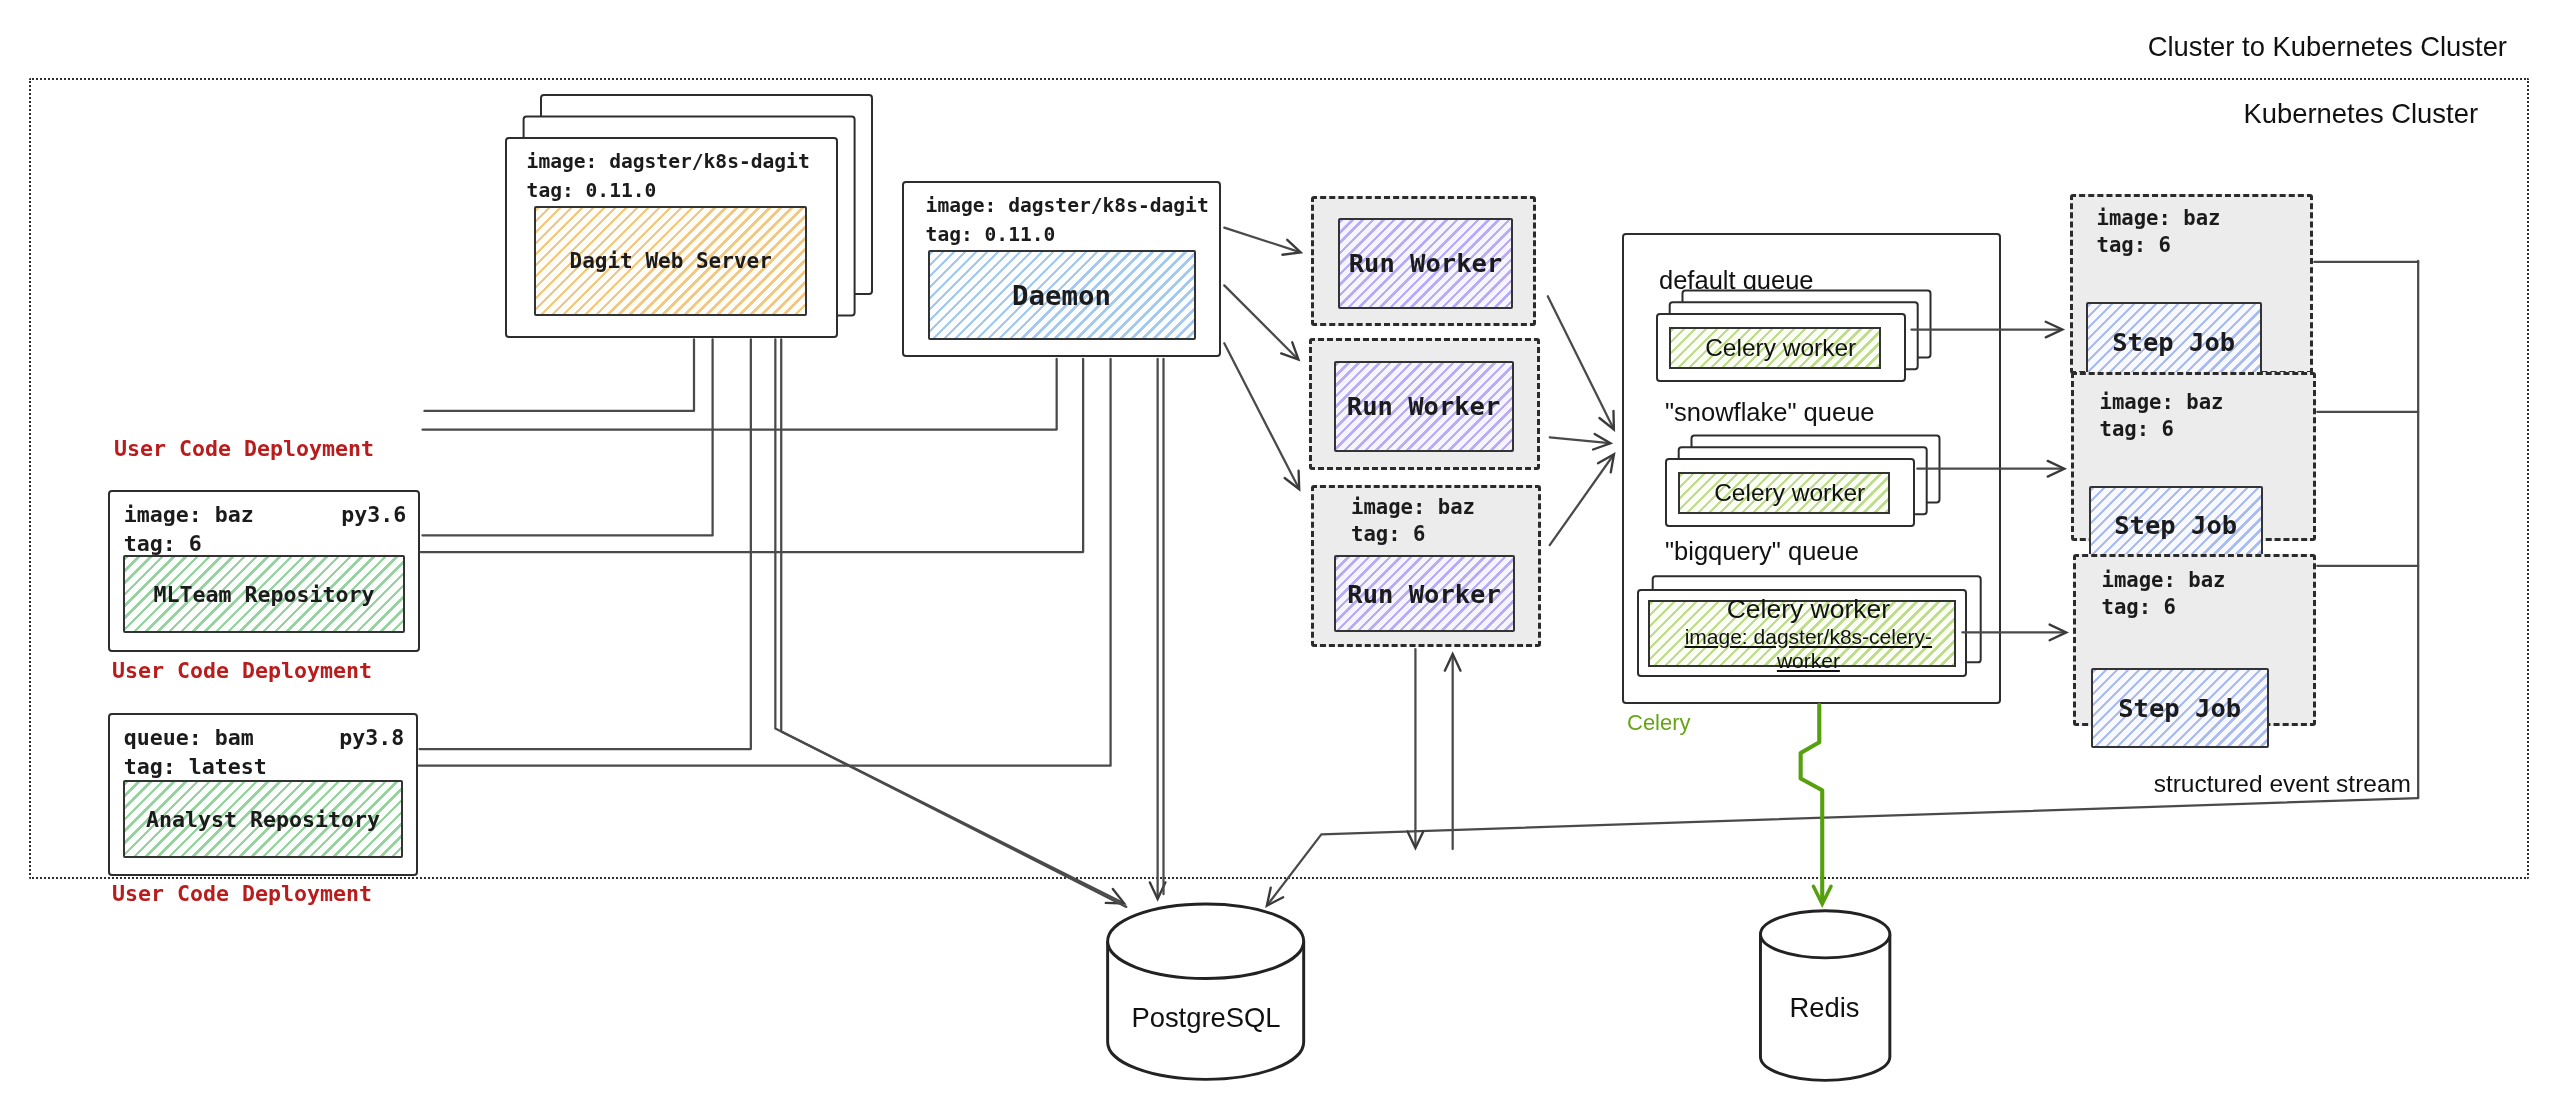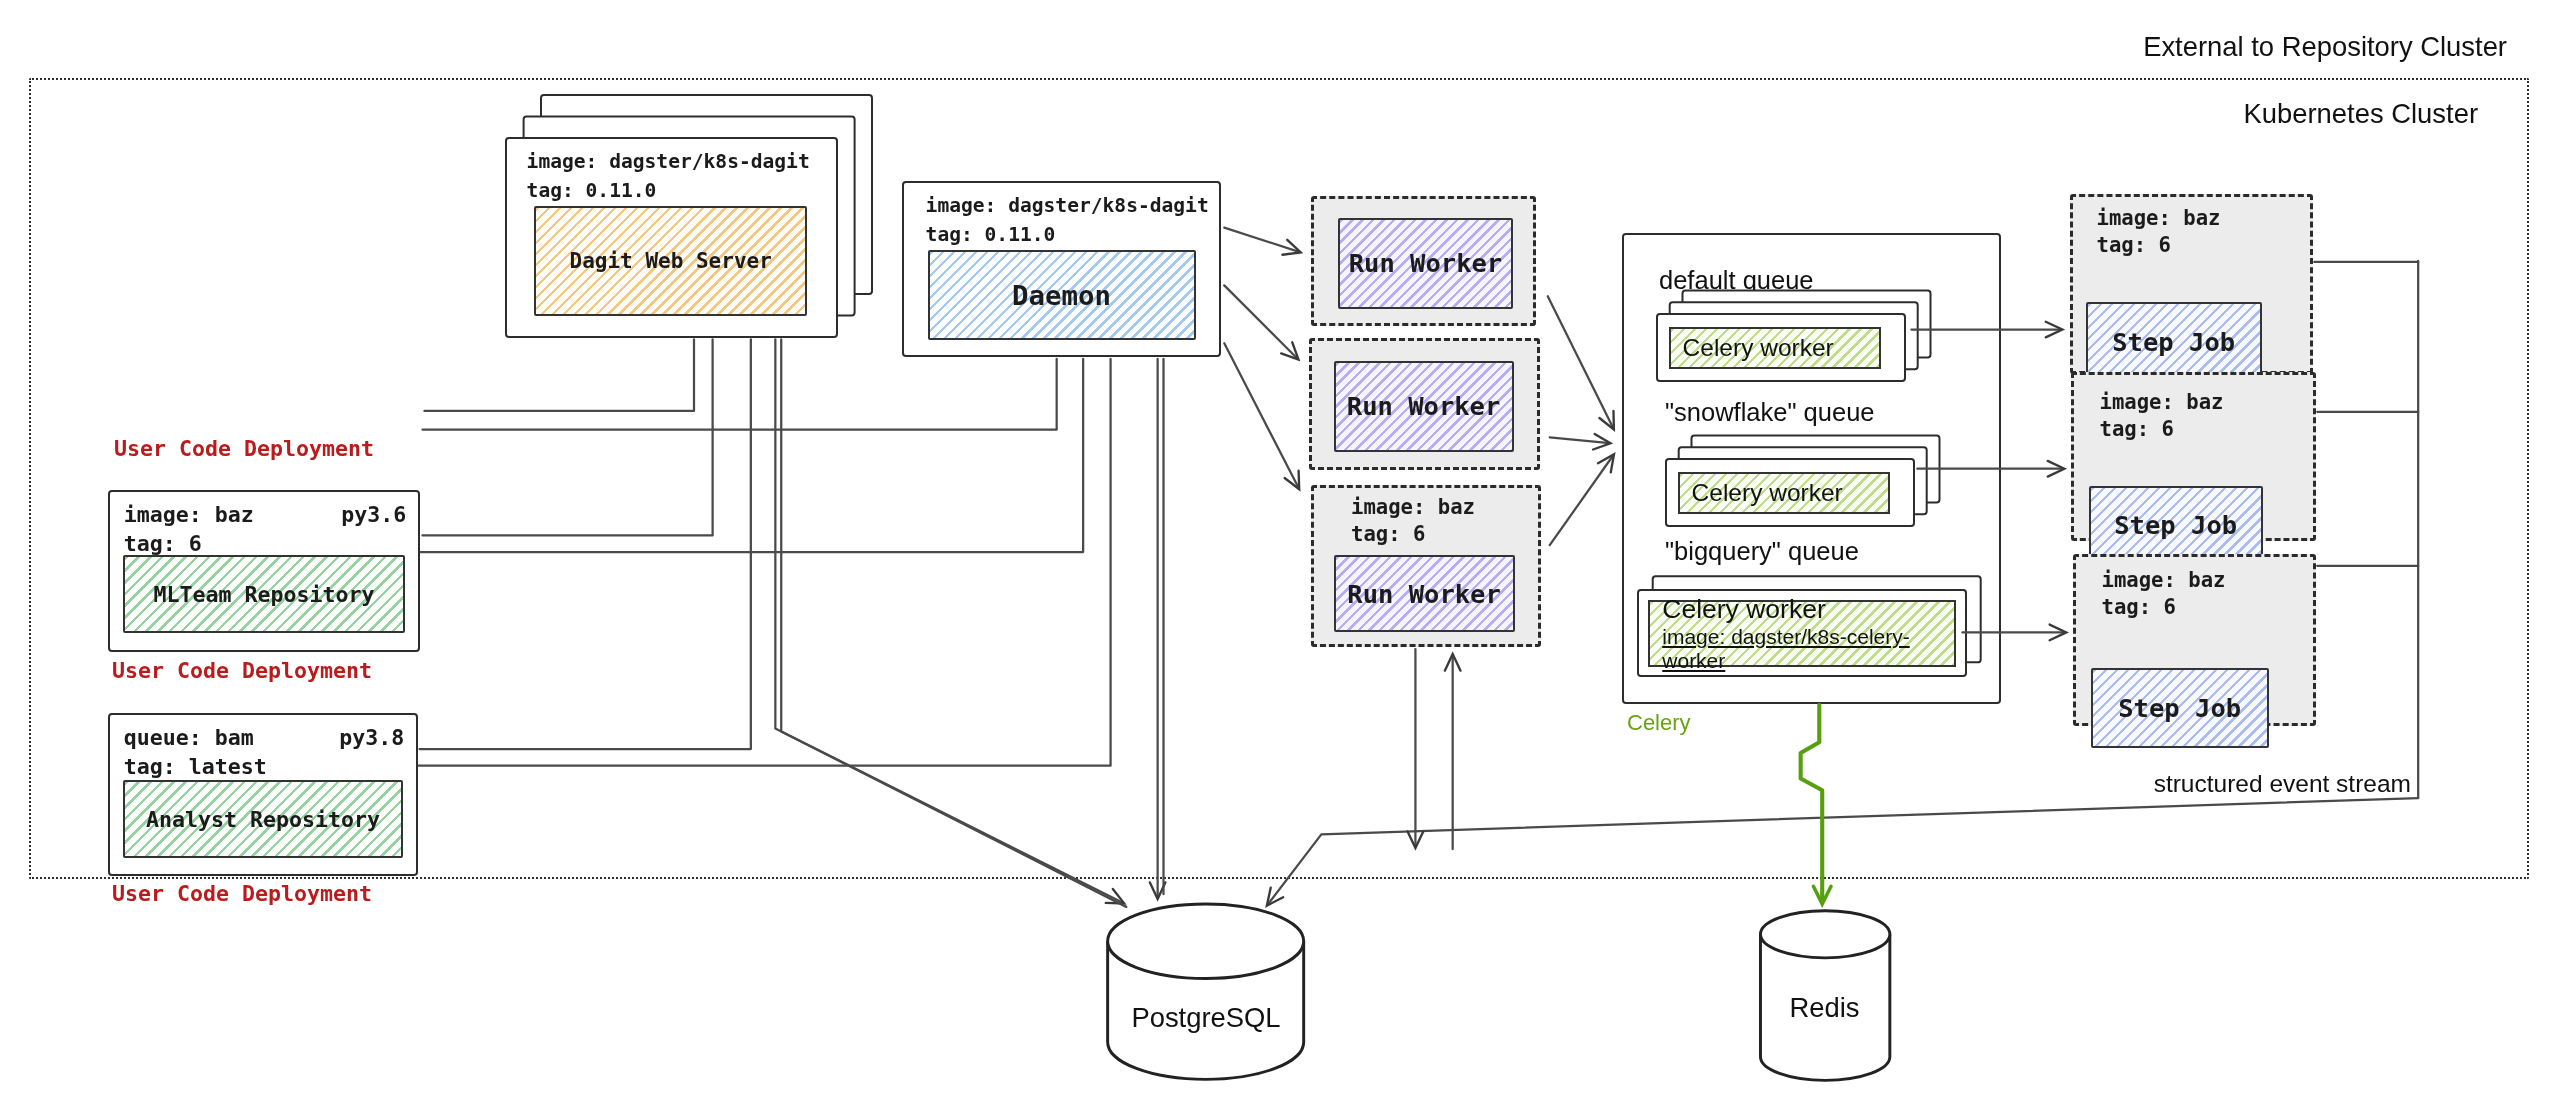--- a/index.html
+++ b/index.html
@@ -38,35 +38,35 @@
     repeating-linear-gradient(135deg, rgba(150,198,74,.6) 0 2.5px, rgba(255,255,255,0) 2.5px 7.8px),#fbfff4;}
 
   .ucd-caption{font-size:21.6px;font-weight:bold;color:#b91c1c;white-space:nowrap;}
 
   .dash-box{background:#ececec;border:3.4px dashed #2b2b2b;border-radius:2.9px;box-sizing:border-box;z-index:2;}
   .small-hdr{font-weight:bold;font-size:20.6px;line-height:27.4px;white-space:pre;}
 
   .queue-label{font-size:25.5px;color:#111;}
   .worker-inner{position:absolute;border:2.5px solid #333;box-sizing:border-box;
                 display:flex;flex-direction:column;justify-content:center;padding-left:11.8px;}
-  .worker-name{font-size:24.5px;color:#111;}
+  .worker-name{font-size:24.5px;color:#111;text-align:center;}
   .celery-caption{font-size:22px;color:#67a413;}
 
   .db-label{font-size:27.4px;color:#111;text-align:center;z-index:4;}
   .stream-label{font-size:24.5px;color:#111;text-align:right;z-index:4;}
 
   svg.wires{position:absolute;left:0;top:0;z-index:3;pointer-events:none;}
 </style>
 </head>
 <body>
 
 <div class="canvas">
 
   <div class="abs cluster-border" style="left:29px;top:78px;width:2496px;height:797px;"></div>
-  <div class="abs corner-label" style="left:2107px;top:31px;width:400px;">External to Repository Cluster</div>
+  <div class="abs corner-label" style="left:2107px;top:31px;width:400px;">Cluster to Kubernetes Cluster</div>
   <div class="abs corner-label" style="left:2107px;top:98px;width:371px;">Kubernetes Cluster</div>
 
   <div class="abs ucd-caption mono" style="left:114px;top:436px;">User Code Deployment</div>
 
   <div class="abs box" style="left:108px;top:490px;width:312px;height:162px;">
     <div class="abs" style="left:13.7px;top:7.8px;right:11.8px;">
       <div class="hdr-row mono hdr">
         <span>image: baz</span>
         <span>py3.6</span>
       </div>

